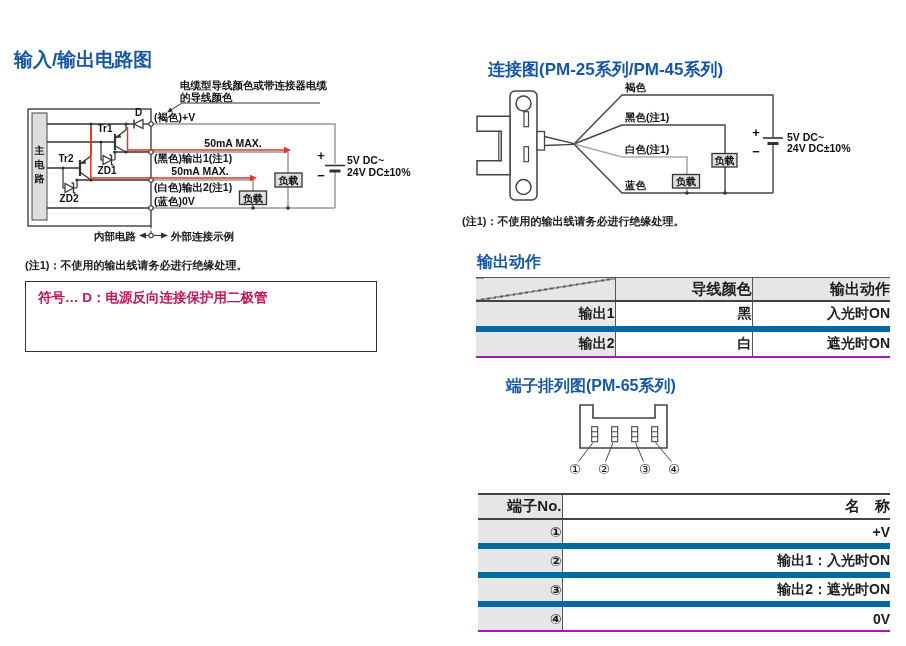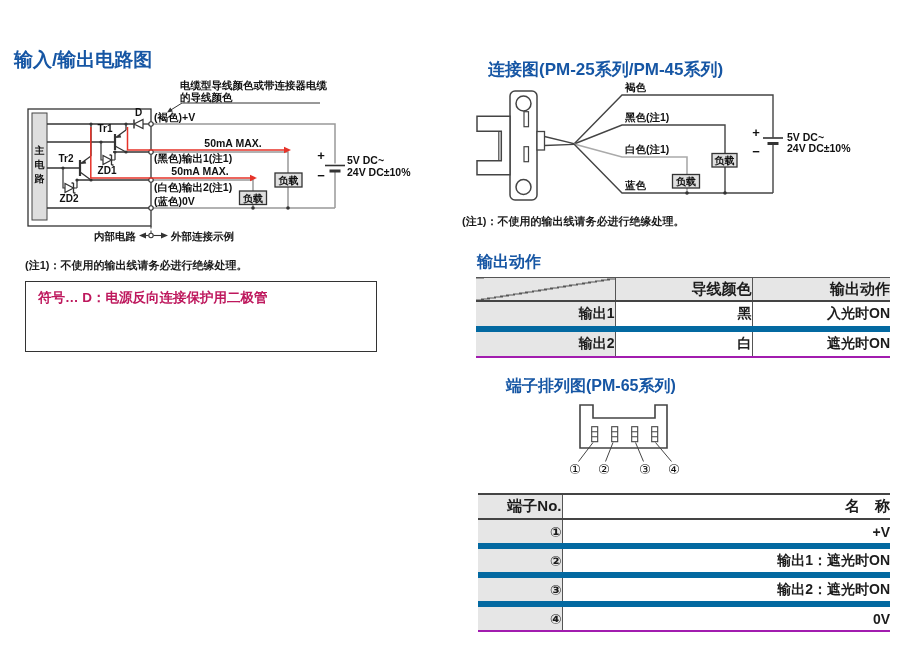--- a/index.html
+++ b/index.html
@@ -299,21 +299,21 @@
         <tr class="hdr">
       <td class="gray">端子No.</td>
       <td class="v">名　称</td>
     </tr>
     <tr class="r">
       <td class="gray">①</td>
       <td class="v">+V</td>
     </tr>
     <tr class="r">
       <td class="gray">②</td>
-      <td class="v">输出1：遮光时ON</td>
+      <td class="v">输出1：入光时ON</td>
     </tr>
     <tr class="r">
       <td class="gray">③</td>
       <td class="v">输出2：遮光时ON</td>
     </tr>
     <tr class="r last">
       <td class="gray">④</td>
       <td class="v">0V</td>
     </tr>
   </tbody>

